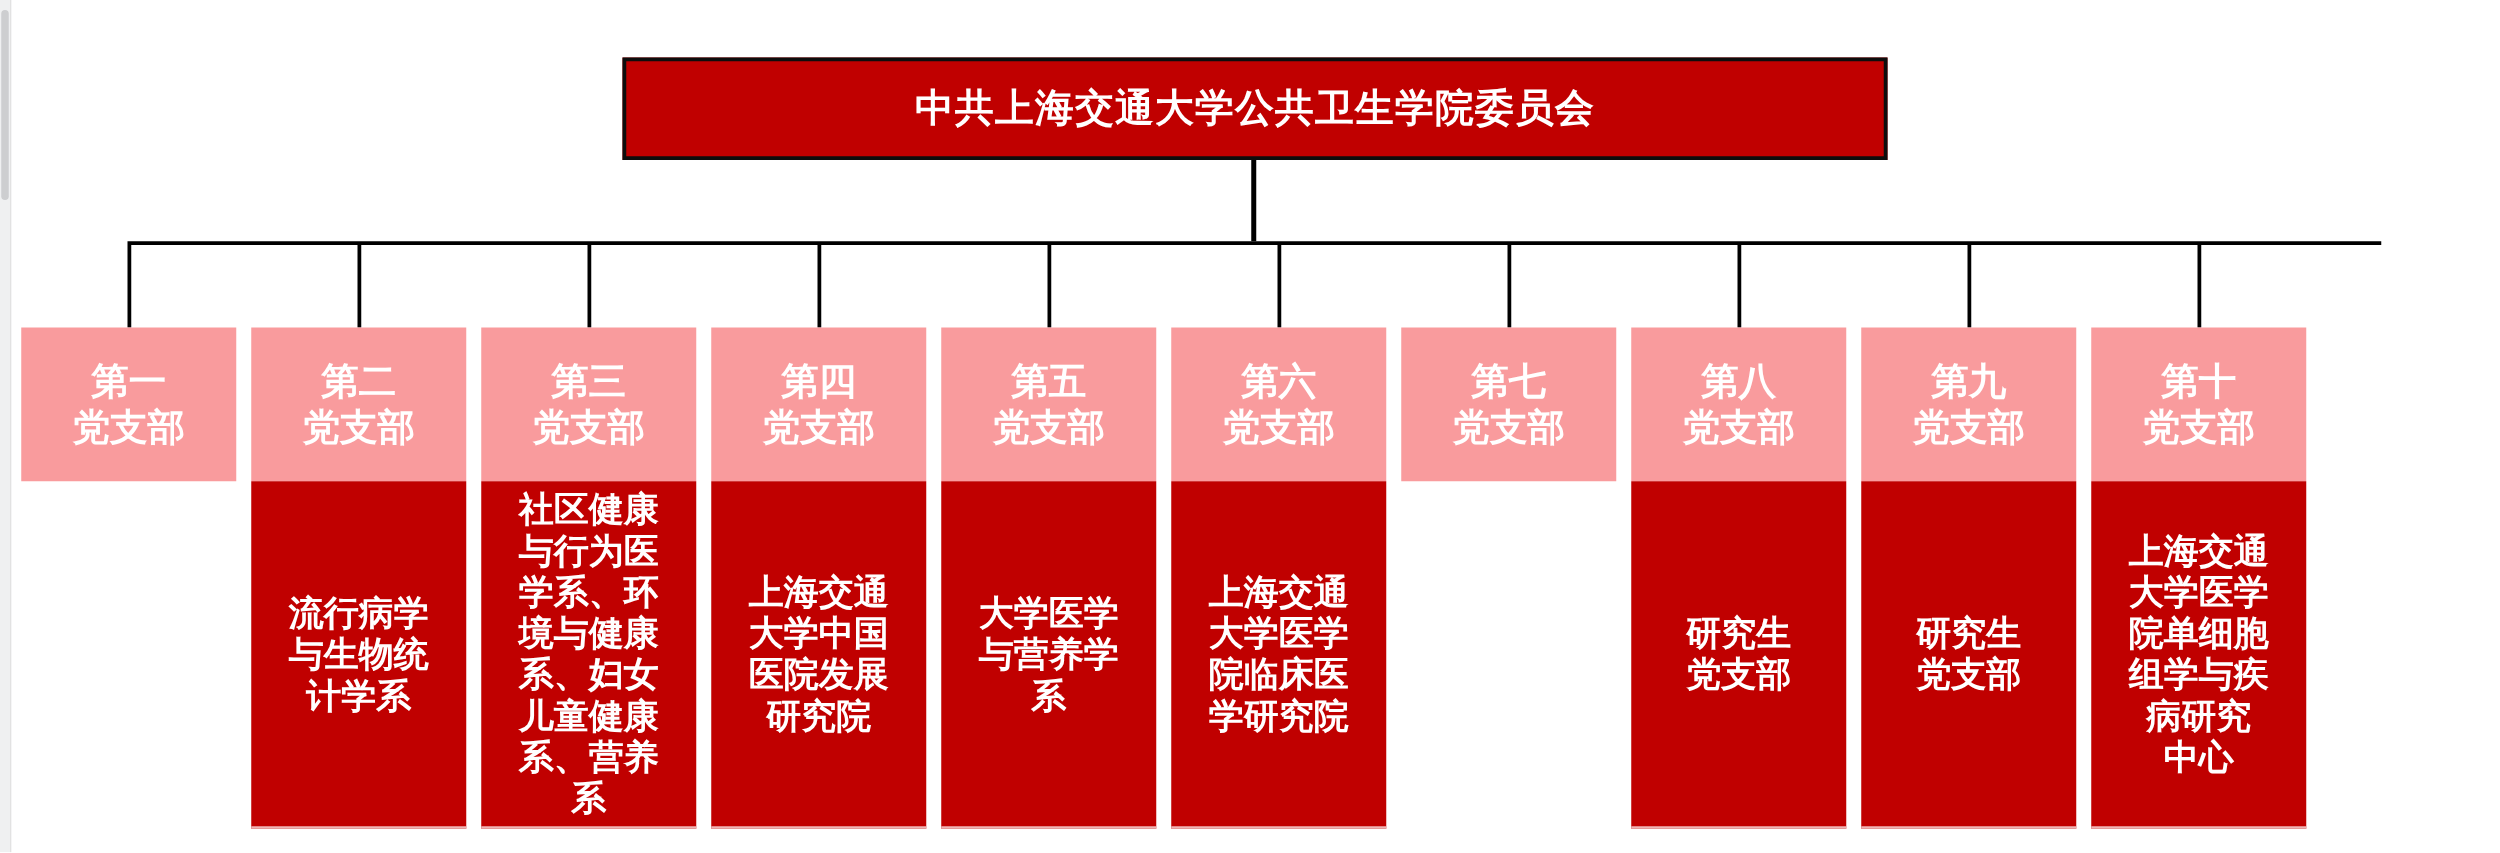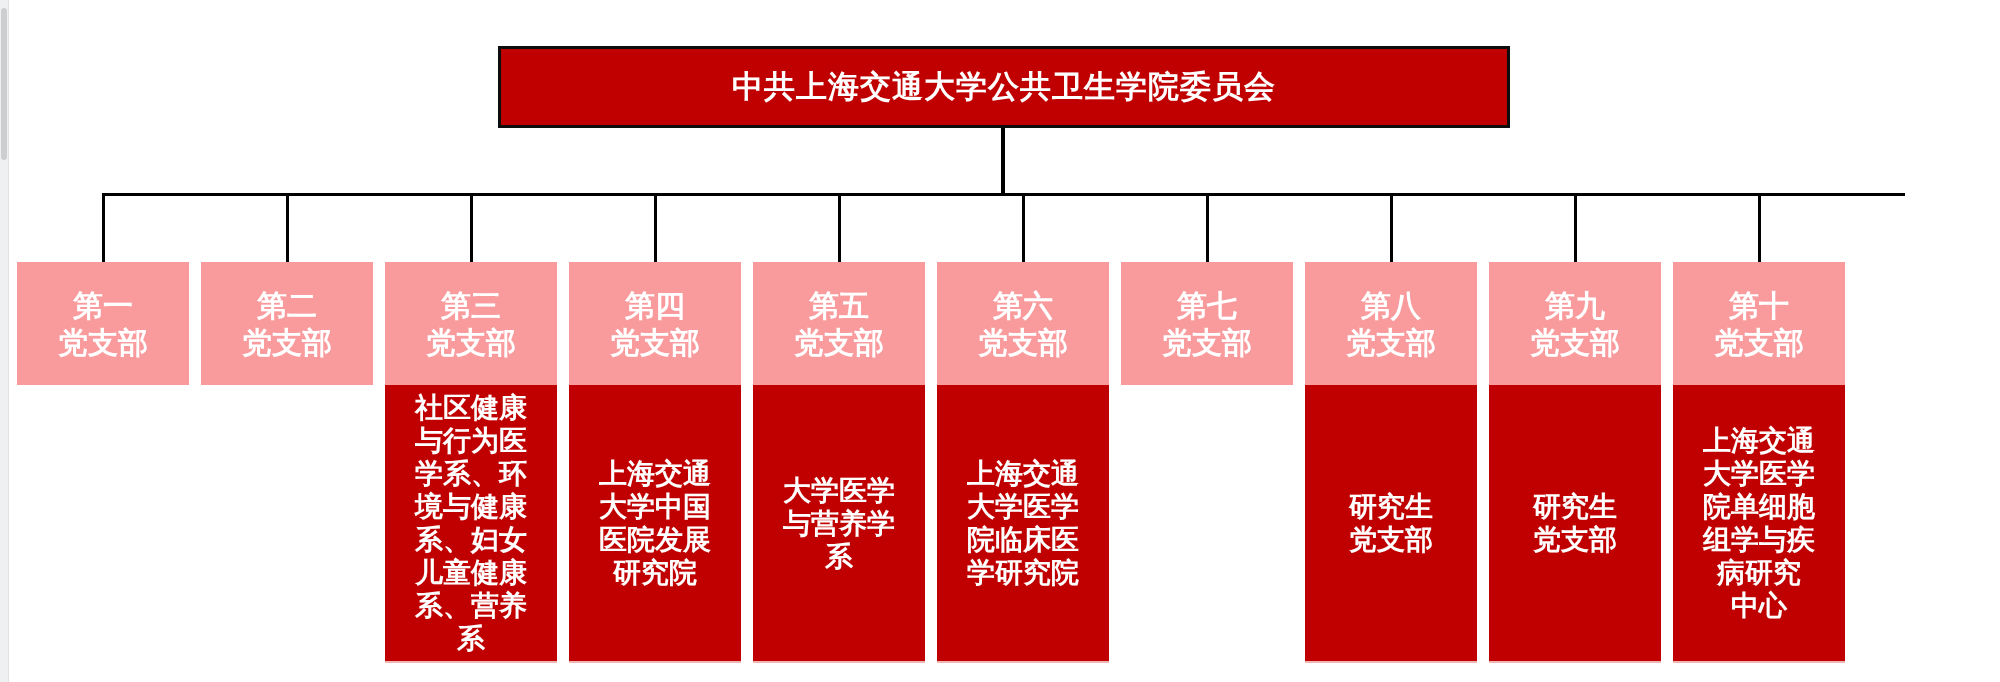--- a/index.html
+++ b/index.html
@@ -121,20 +121,25 @@
 党支部</span>
     </div>
   </div>
 
   <div class="branch">
     <div class="drop"></div>
     <div class="branch-header">
       <span>第二
 党支部</span>
     </div>
+    <div class="branch-body">
+      <span>流行病学
+与生物统
+计学系</span>
+    </div>
   </div>
 
   <div class="branch">
     <div class="drop"></div>
     <div class="branch-header">
       <span>第三
 党支部</span>
     </div>
     <div class="branch-body">
       <span>社区健康

